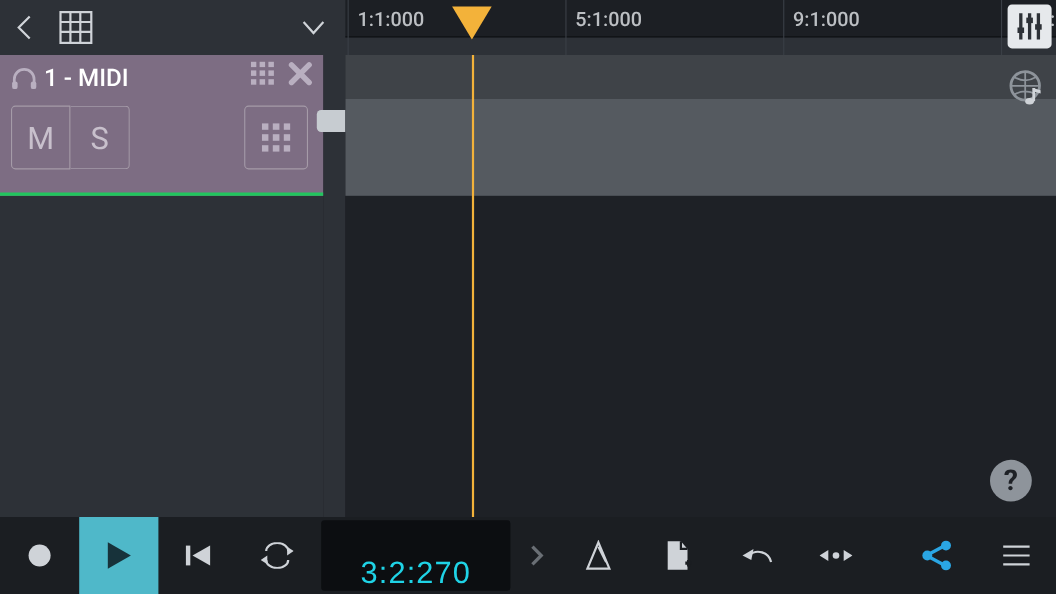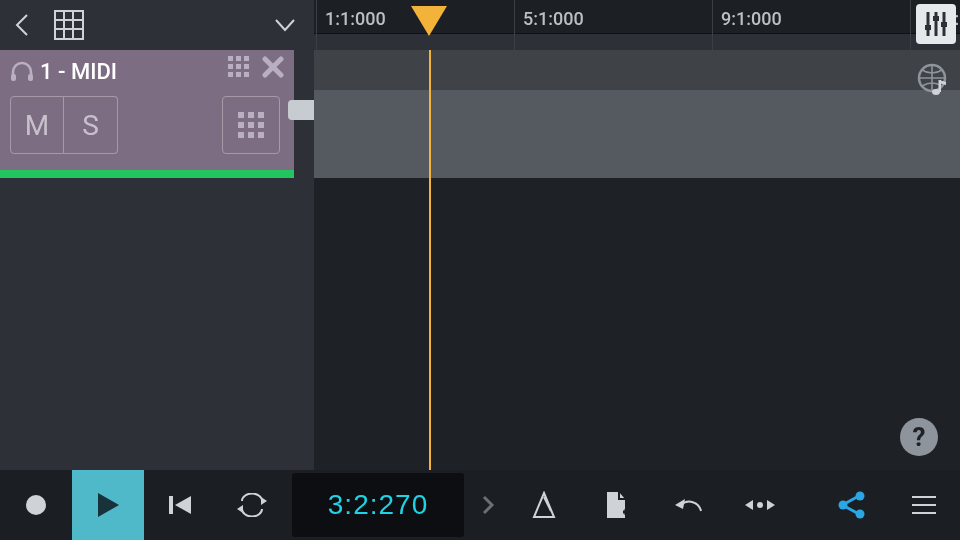--- a/index.html
+++ b/index.html
@@ -24,21 +24,21 @@
   .ruler .tick { position:absolute; top:0; height:50px; border-left:1px solid #3a3f46; }
   .ruler .tick span { position:absolute; top:8px; left:8px; font-size:18px; color:#bcbfc3; font-weight:500; }
 
   
   .tracklist {
     position:absolute; left:0; top:50px; width:294px; height:420px;
     background:#2d3137;
   }
   .track {
     width:294px; height:128px; background:#7d6d83;
-    border-bottom:8px solid #22c55e;
+    border-bottom:3px solid #22c55e;
     padding:4px 6px 4px 10px;
     position:relative;
     text-align:center;
   }
   .track-title-row { display:flex; align-items:center; height:34px; }
   .track-title { font-size:22px; color:#fff; font-weight:500; margin-left:6px;}
   .track-title-icons { position:absolute; right:10px; top:6px; display:flex; gap:12px; align-items:center;}
   .track-btn-row { display:flex; align-items:center; margin-top:8px; gap:0;}
   .msbtn { width:54px; height:58px; border:1px solid #a59ba8; background:transparent;
     display:flex; align-items:center; justify-content:center;
@@ -74,21 +74,21 @@
     display:flex; align-items:center; justify-content:center; cursor:pointer;}
 
   
   .transport {
     position:absolute; left:0; bottom:0; width:960px; height:70px;
     background:#1b1e22; display:flex; align-items:center;
   }
   .tbtn { width:72px; height:70px; display:flex; align-items:center; justify-content:center; cursor:pointer;}
   .tbtn.play { background:#4fb8c9; }
   .time-display { width:172px; height:64px; margin:0 4px; background:#0c0e11; border-radius:3px;
-    display:flex; align-items:center; justify-content:center;
+    display:flex; align-items:flex-end; justify-content:center;
     font-family:"Segoe UI", sans-serif; font-size:28px; color:#1fd3e6; font-weight:500; letter-spacing:1px;}
   .tgap { flex:1; }
 
   svg { display:block; }
   .stroke-lt { stroke:#cfd3d8; stroke-width:2; fill:none; }
   .fill-lt { fill:#cfd3d8; }
 </style>
 </head>
 <body>
 

